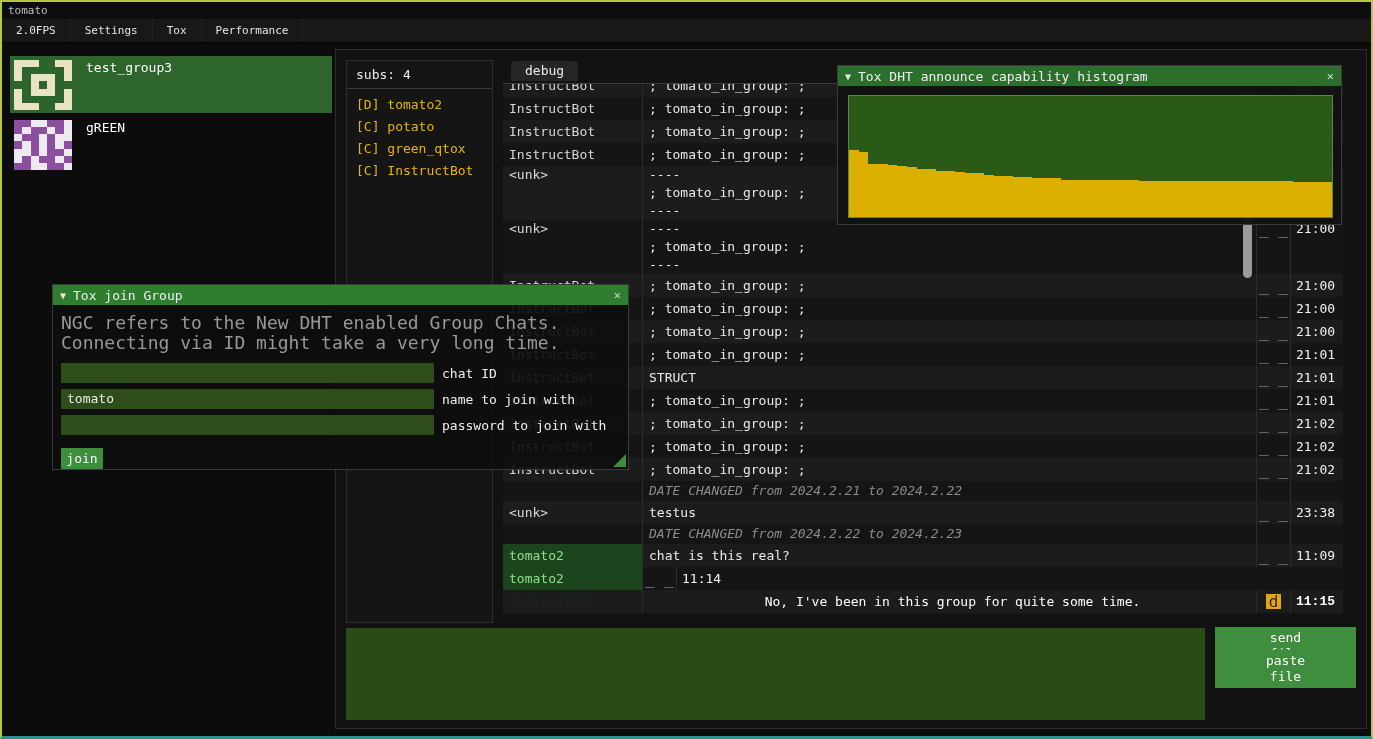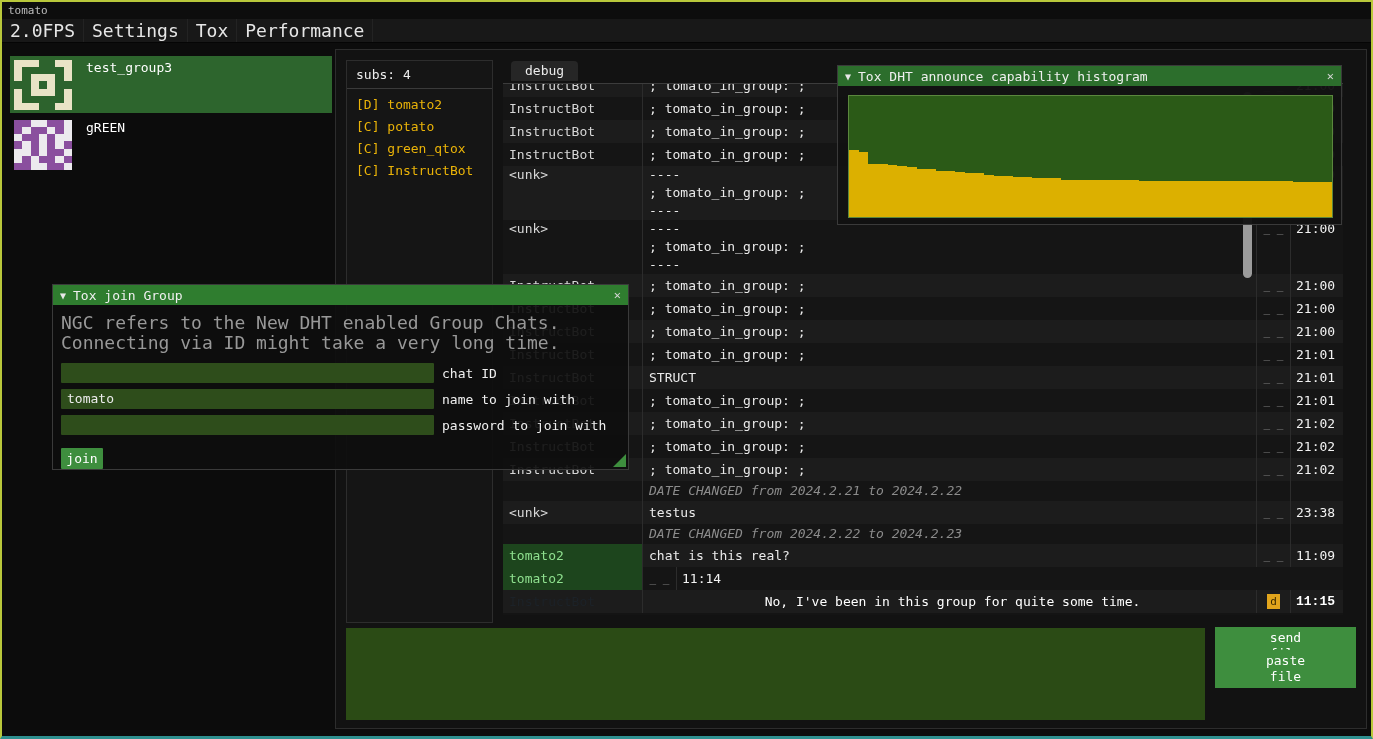--- a/index.html
+++ b/index.html
@@ -4,21 +4,21 @@
 <style>
   *{margin:0;padding:0;box-sizing:border-box;font-family:"DejaVu Sans Mono",monospace;}
   html,body{width:1373px;height:739px;background:#0c0c0c;overflow:hidden;}
   .app{position:absolute;left:0;top:0;width:1373px;height:739px;background:#0c0c0c;
        border:2px solid #b9c83b;border-bottom:3px solid #2e8f8f;}
   
   .titlebar{position:absolute;left:0;top:0;right:0;height:17px;background:#0d0d0d;color:#bdbdbd;
             font-size:11px;line-height:17px;padding-left:6px;}
   .menubar{position:absolute;left:0;top:17px;right:0;height:24px;background:#181818;display:flex;
            align-items:stretch;border-bottom:1px solid #050505;}
-  .menu-item{padding:0 8px;font-size:18px;color:#e6e6e6;line-height:23px;border-right:1px solid #232323;}
+  .menu-item{padding:0 14px;font-size:11px;color:#e6e6e6;line-height:23px;border-right:1px solid #232323;}
   
   .grouplist{position:absolute;left:8px;top:54px;width:324px;}
   .group-row{display:flex;width:322px;height:57px;margin-bottom:3px;}
   .group-row.selected{background:#2d652d;}
   .avatar{display:grid;width:58px;height:50px;margin:4px 0 0 4px;}
   .avatar div{width:100%;height:100%;}
   .group-name{margin-left:14px;margin-top:4px;font-size:13px;color:#ffffff;}
   
   .main{position:absolute;left:333px;top:47px;width:1032px;height:680px;background:#121212;border:1px solid #2d2d2d;}
   .subs{position:absolute;left:10px;top:10px;width:147px;height:563px;background:#151515;border:1px solid #2d2d2d;padding-top:6px;}
@@ -26,21 +26,21 @@
   .member{padding:1px 9px;font-size:13px;color:#eab308;line-height:20px;}
   .tabbar{position:absolute;left:167px;top:10px;width:840px;height:24px;border-bottom:1px solid #3c3c3c;}
   .tab{display:inline-block;margin-left:8px;padding:2px 14px 3px;background:#262626;color:#ececec;
        font-size:13px;border-radius:4px 4px 0 0;}
   .chat{position:absolute;left:167px;top:34px;width:840px;height:531px;overflow:hidden;background:#141414;}
   .rows .crow:first-child{margin-top:-10px;}
   .crow{display:flex;font-size:13px;}
   .crow > div{overflow:hidden;white-space:nowrap;}
   .c-name{width:140px;padding-left:6px;color:#d6d6d6;border-right:1px solid #2c2c2c;}
   .c-msg{width:614px;padding-left:6px;color:#eaeaea;border-right:1px solid #2c2c2c;}
-  .c-flags{width:34px;text-align:center;color:#8f8f8f;font-size:11px;border-right:1px solid #2c2c2c;}
+  .c-flags{width:34px;text-align:center;color:#8f8f8f;font-size:16px;border-right:1px solid #2c2c2c;}
   .c-time{width:50px;padding-left:5px;color:#f2f2f2;}
   .crow.single > div{height:23px;line-height:23px;}
   .crow.multi > div{height:54px;line-height:18px;padding-top:0;}
   .crow.multi .c-msg{white-space:pre-line;}
   .crow.sys > div{height:20px;line-height:20px;}
   .crow.sys .c-msg{color:#8c8c8c;font-style:italic;}
   .rows .crow:nth-child(odd){background:#1c1c1c;}
   .rows .crow:nth-child(even){background:#151515;}
   .crow.self .c-name{background:#1d451d;color:#8fe08f;}
   .crow.highlight{background:#c98500;}

